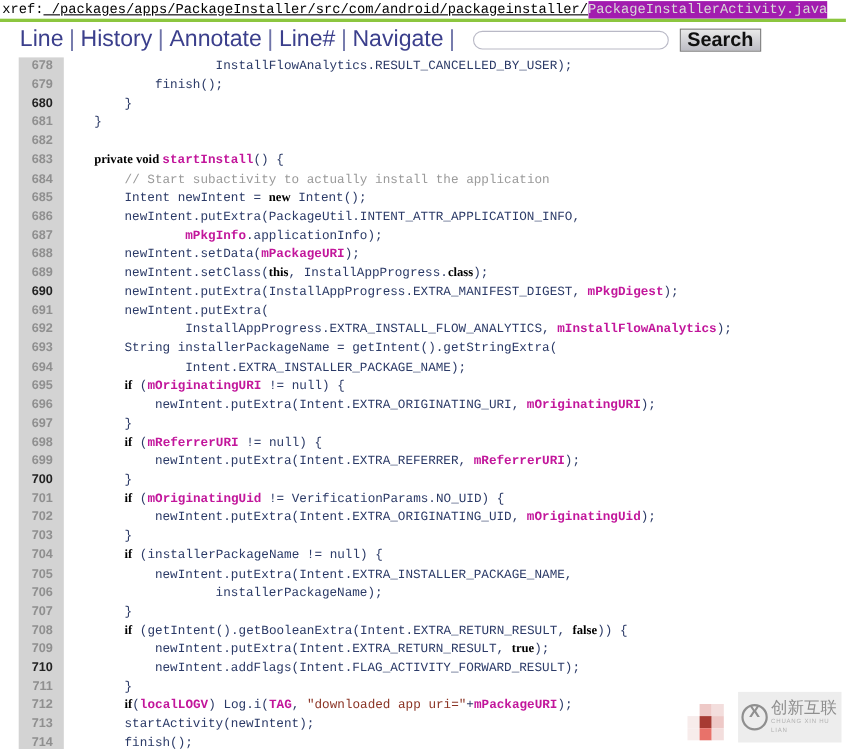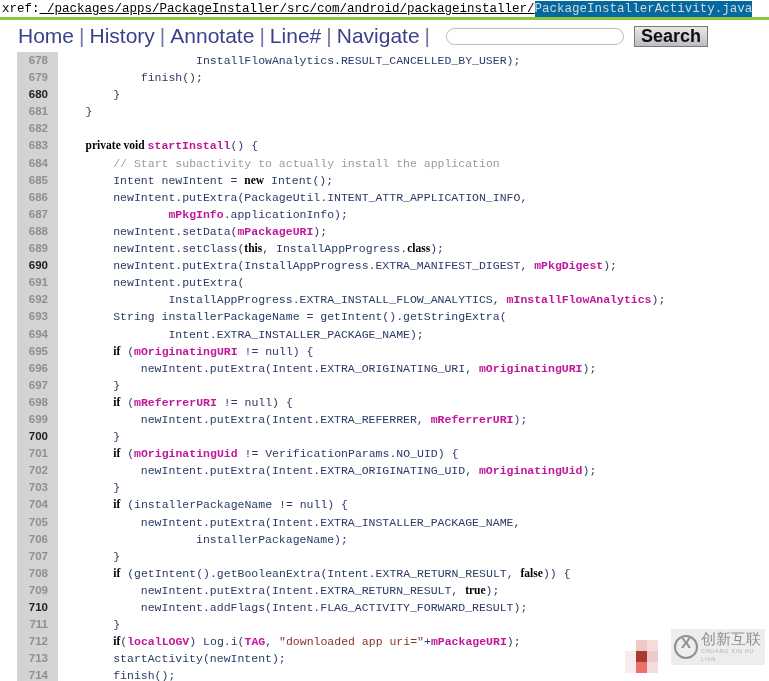--- a/index.html
+++ b/index.html
@@ -24,21 +24,21 @@
     font-size: 12.5px;
     color: #000;
     white-space: nowrap;
     letter-spacing: 0px;
     border-bottom: 3px solid #8cc63f;
     line-height: 17px;
     overflow: hidden;
   }
   #xref-bar .path-text { text-decoration: underline; }
   #xref-bar .sel {
-    background: #0369a1;
+    background: #a21caf;
     color: #d8d8d8;
     text-decoration: none;
     padding: 1px 0 1px 0;
   }
 
   
   #navbar {
     height: 32px;
     display: flex;
     align-items: center;
@@ -145,21 +145,21 @@
     bottom: 6px;
     width: 140px;
     height: 46px;
     pointer-events: none;
   }
   #wm-blocks { position: absolute; left: 0; top: 8px; width: 44px; height: 36px; }
   #wm-blocks i { position: absolute; display: block; }
   #wm-panel {
     position: absolute;
     left: 46px; top: 0;
-    width: 94px; height: 36px;
+    width: 94px; height: 46px;
     background: #ededed;
     display: flex;
     align-items: center;
     padding-left: 3px;
     box-sizing: border-box;
   }
   #wm-logo {
     width: 20px; height: 20px;
     border: 2px solid #8f8f8f;
     border-radius: 50%;
@@ -191,21 +191,21 @@
     letter-spacing: 0.7px;
     line-height: 8px;
   }
 </style>
 </head>
 <body>
 
 <div id="xref-bar"><span>xref:</span><span class="path-text"> /packages/apps/PackageInstaller/src/com/android/packageinstaller/</span><span class="sel">PackageInstallerActivity.java</span></div>
 
 <div id="navbar">
-  <a class="nav-link">Home</a>
+  <a class="nav-link">Line</a>
   <span class="nav-sep">|</span>
   <a class="nav-link">History</a>
   <span class="nav-sep">|</span>
   <a class="nav-link">Annotate</a>
   <span class="nav-sep">|</span>
   <a class="nav-link">Line#</a>
   <span class="nav-sep">|</span>
   <a class="nav-link">Navigate</a>
   <span class="nav-sep">|</span>
   <input id="search-input" type="text" placeholder="" value="" style="">

